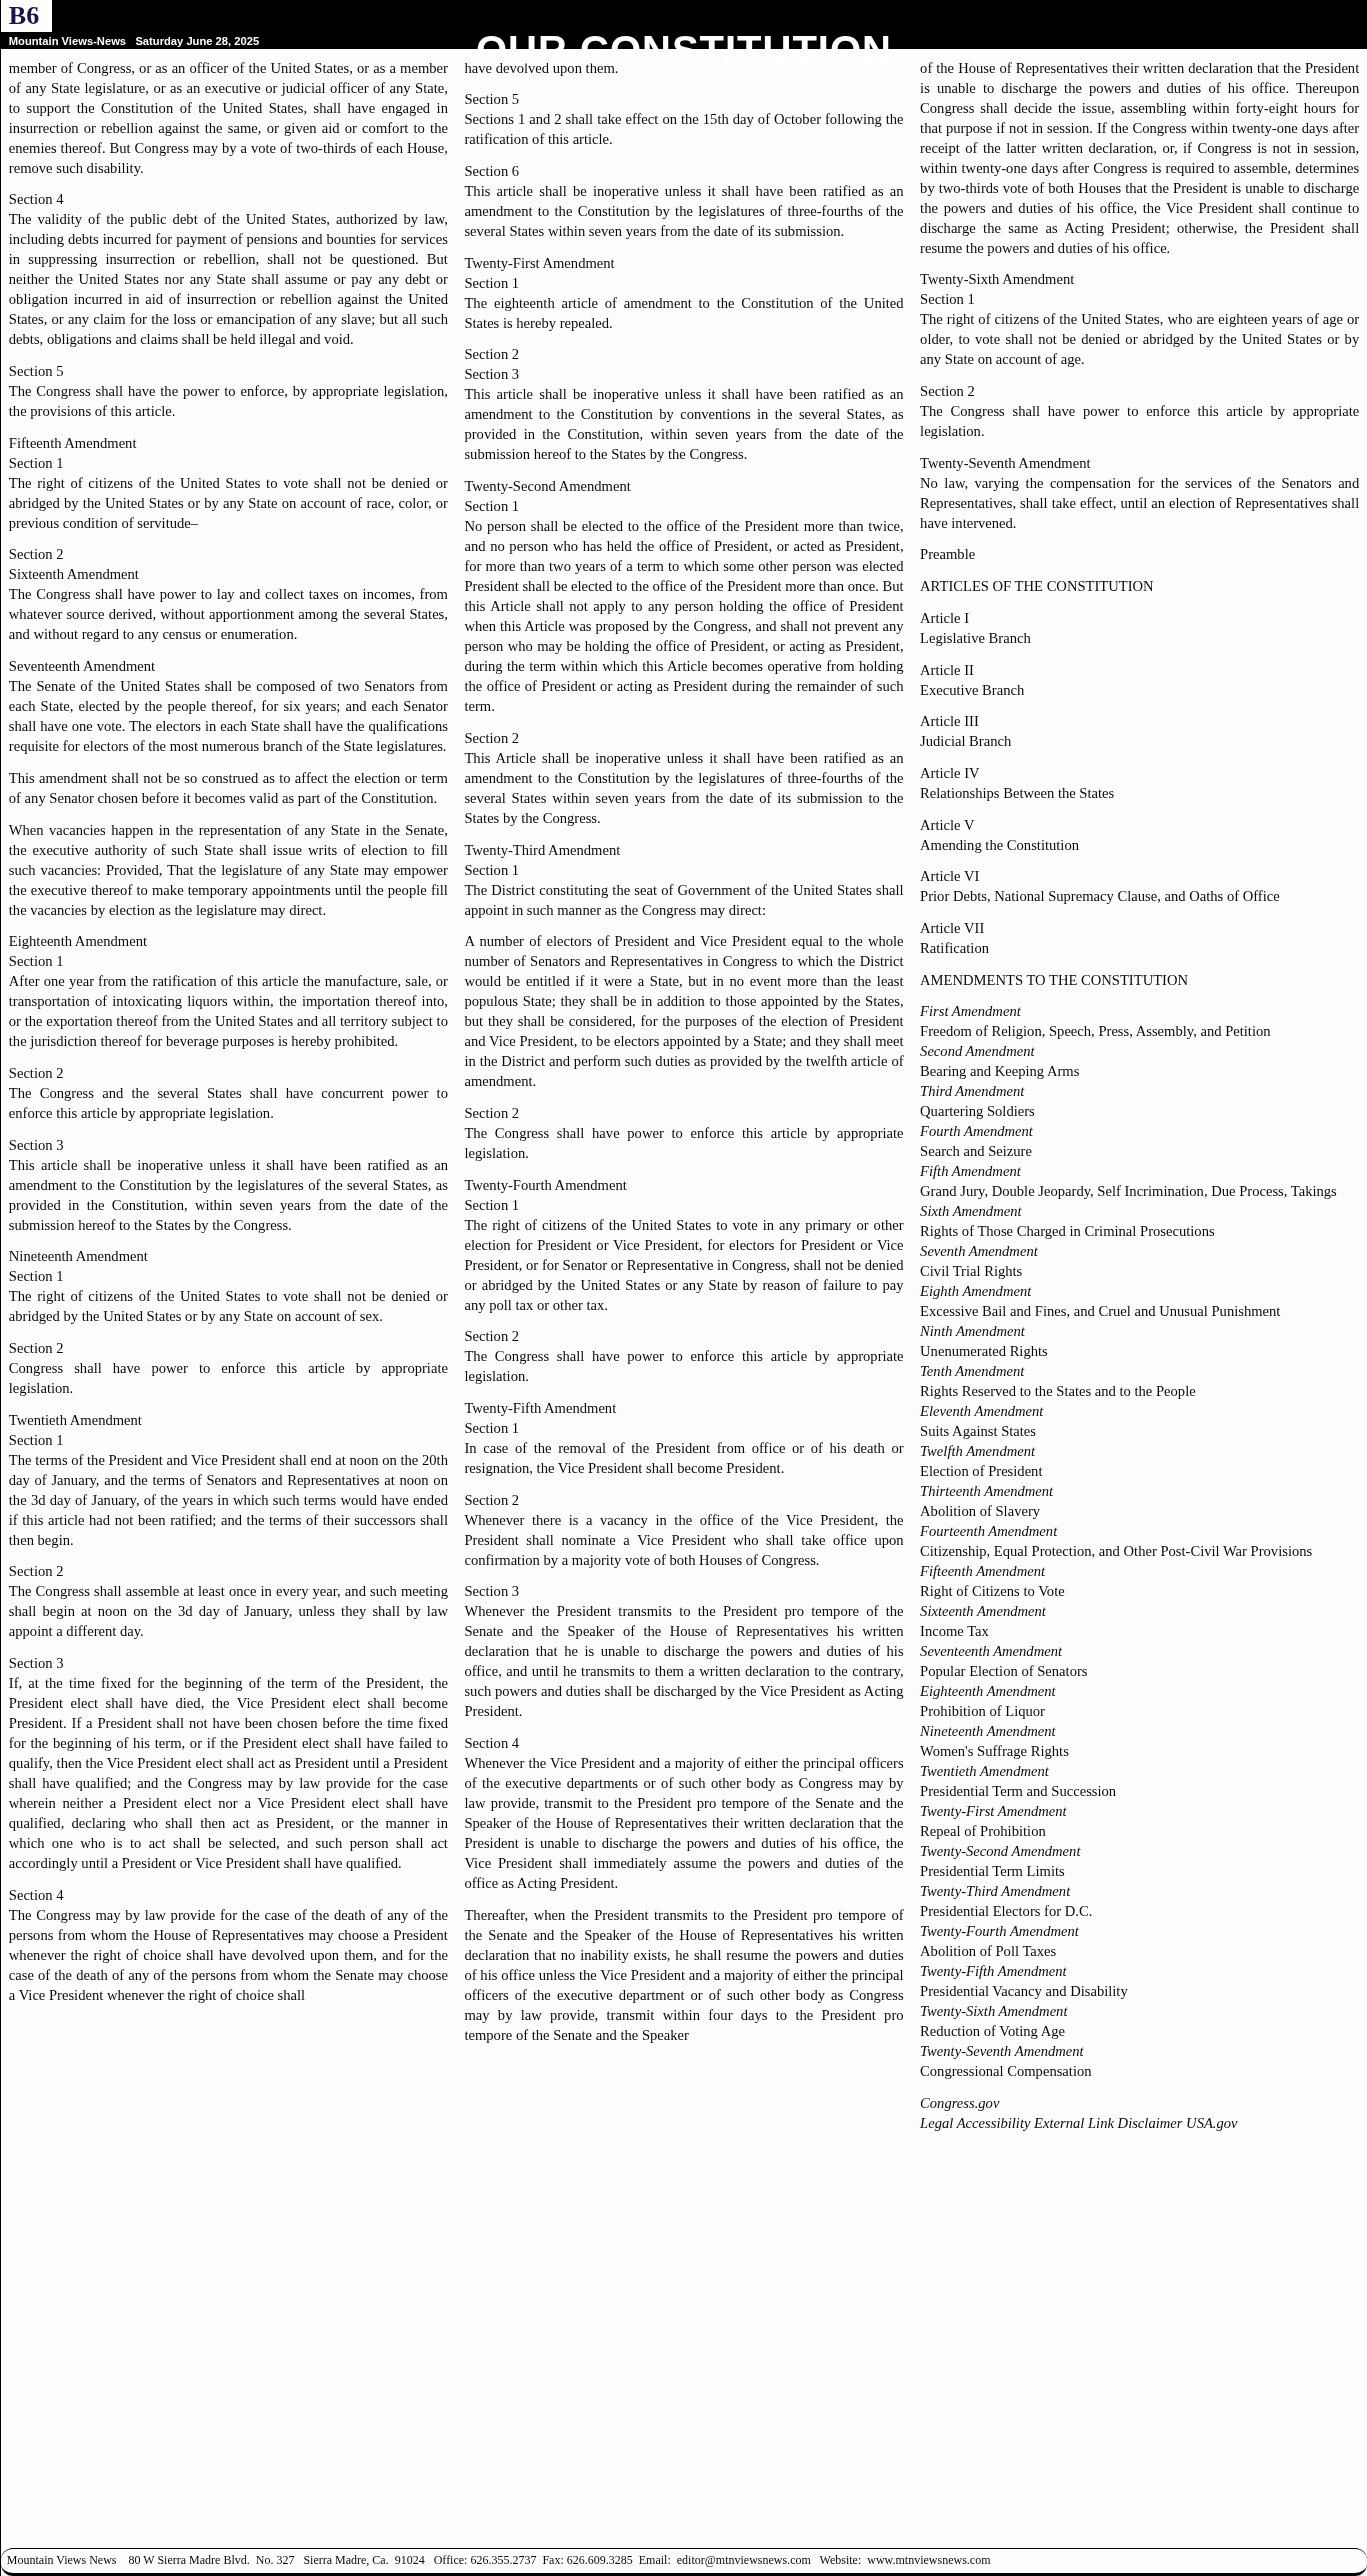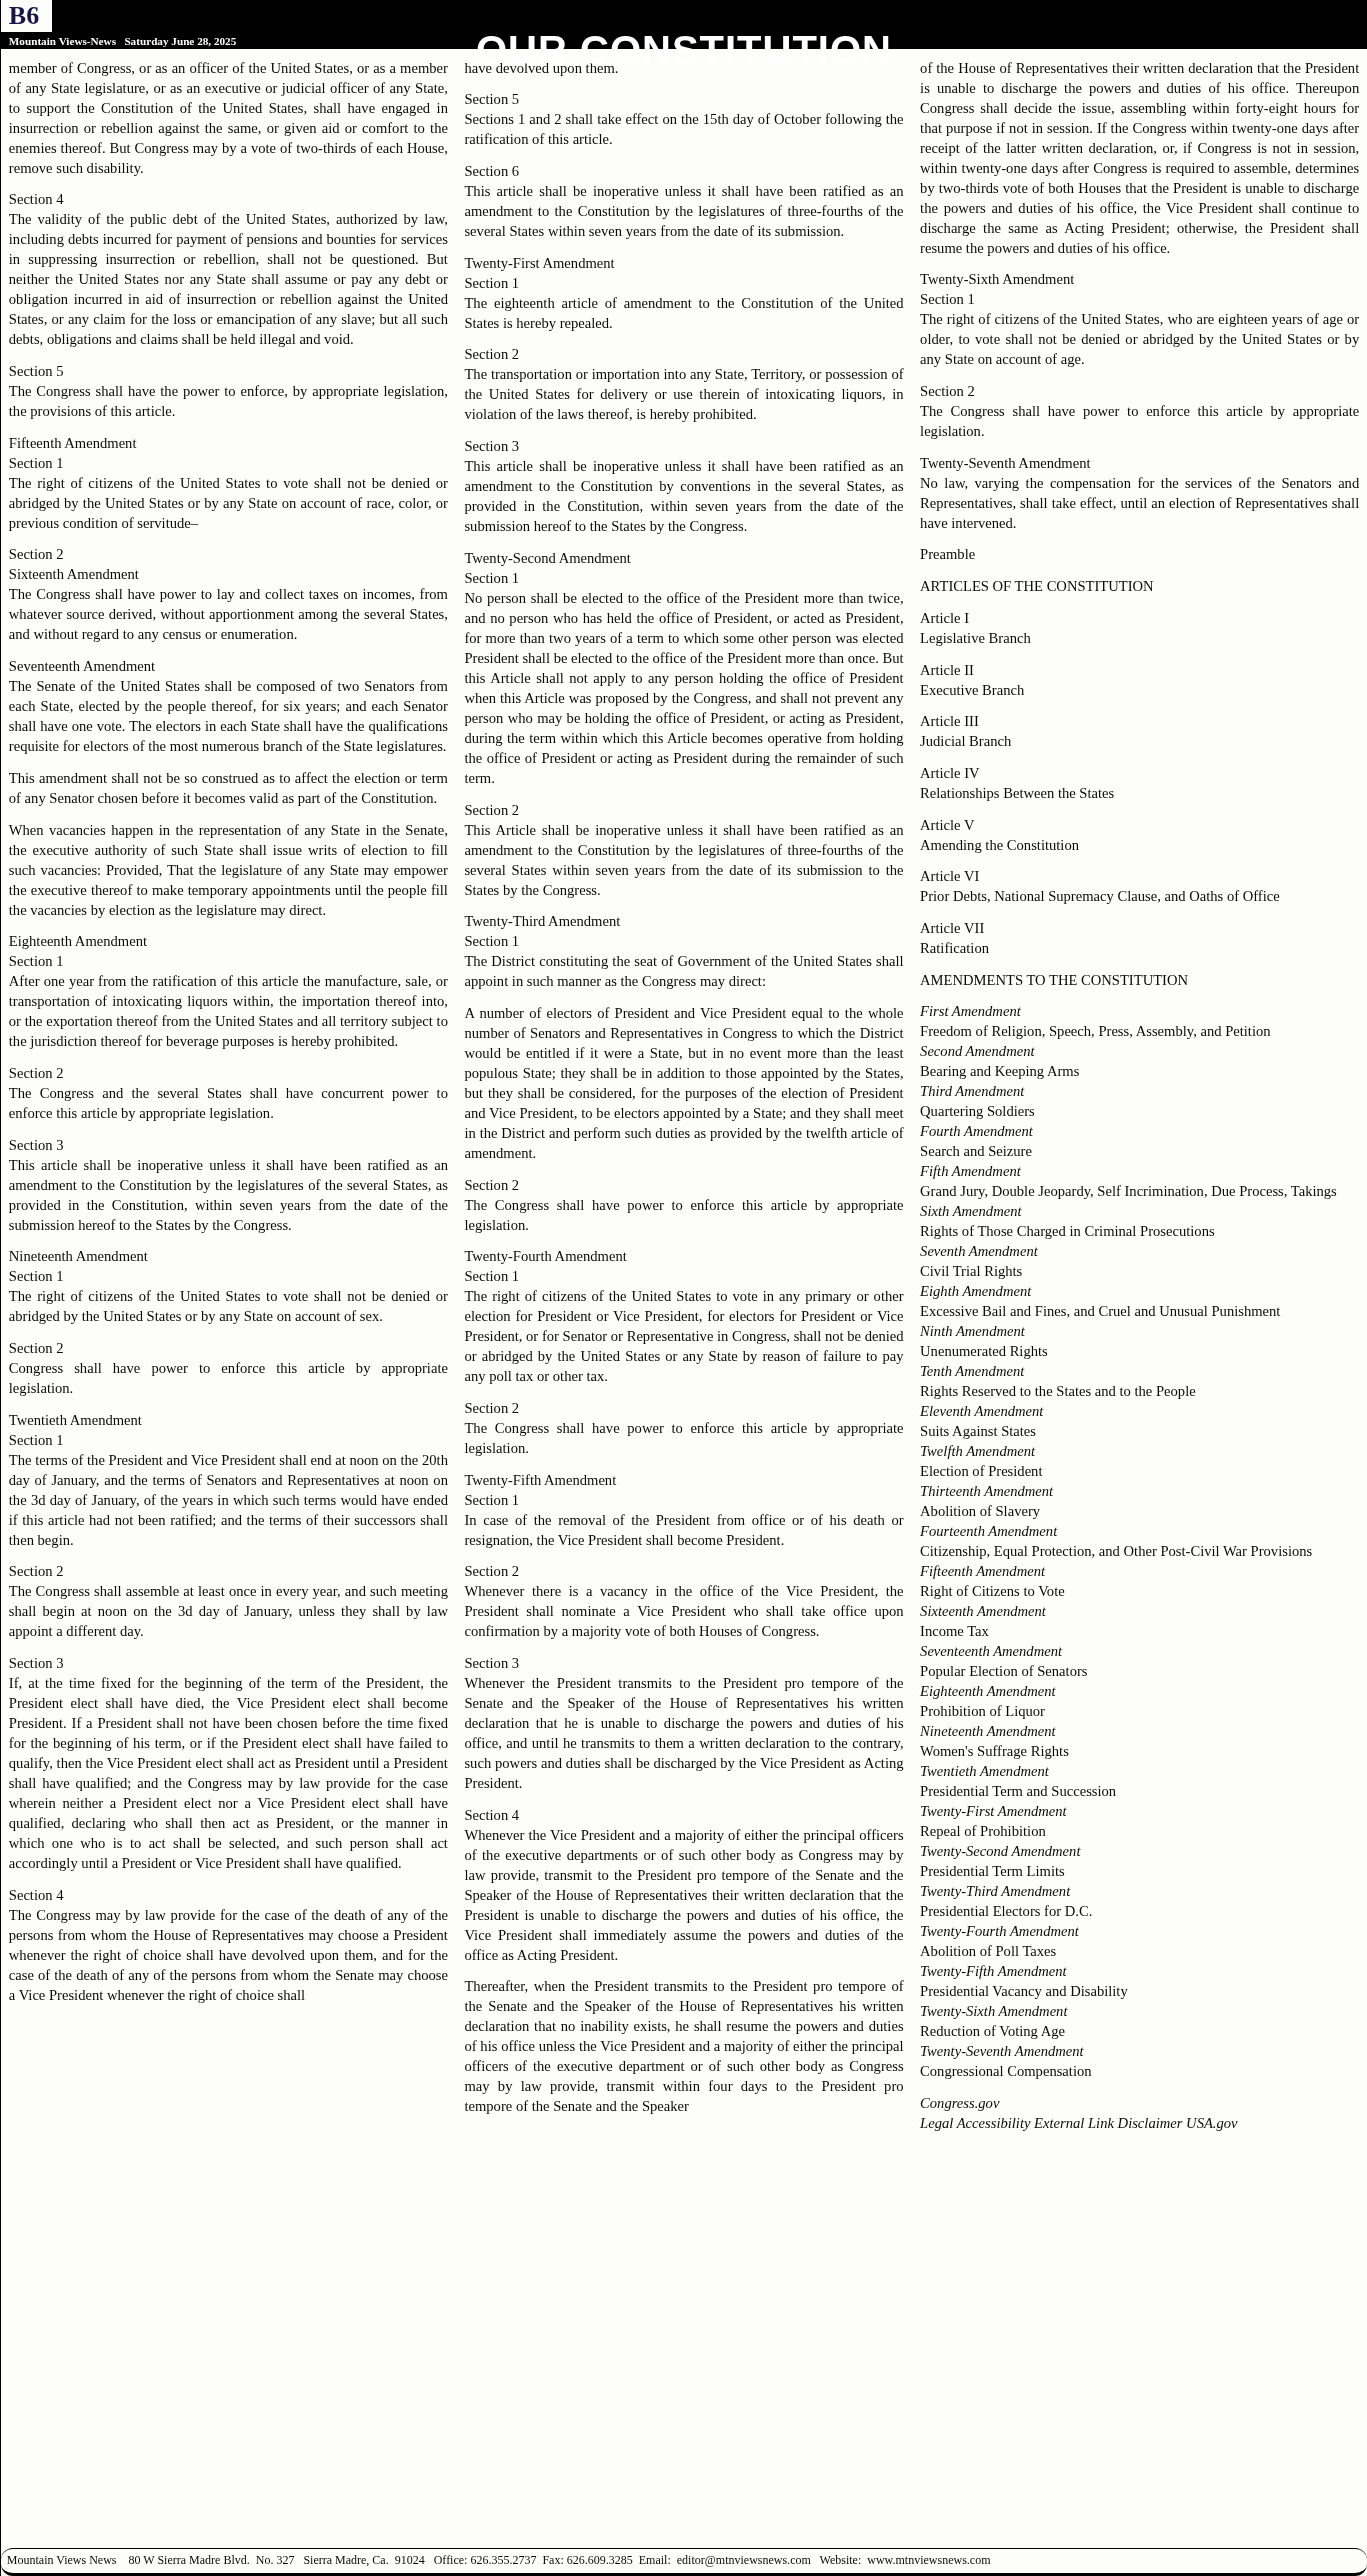--- a/index.html
+++ b/index.html
@@ -45,21 +45,21 @@
     font-weight: bold;
     font-size: 40px;
     line-height: 49px;
     letter-spacing: 1px;
     white-space: pre;
     margin-top: 26px;
   }
   .masthead-line {
     position: absolute;
     left: 7.8px; bottom: 1.9px;
-    font-family: Liberation Serif, serif;
+    font-family: Liberation Sans, sans-serif;
     font-weight: bold;
     font-size: 11.2px;
     white-space: pre;
   }
   
   .body-area {
     flex: 1 1 auto;
     display: flex;
     gap: 16.5px;
     padding: 8.7px 7.8px 0 7.8px;
@@ -142,21 +142,20 @@
       <div class="col">
         <p class="b-p">have devolved upon them.</p>
         <p class="b-l">Section 5</p>
         <p class="b-p">Sections 1 and 2 shall take effect on the 15th day of October following the ratification of this article.</p>
         <p class="b-l">Section 6</p>
         <p class="b-p">This article shall be inoperative unless it shall have been ratified as an amendment to the Constitution by the legislatures of three-fourths of the several States within seven years from the date of its submission.</p>
         <p class="b-l">Twenty-First Amendment</p>
         <p class="b-l">Section 1</p>
         <p class="b-p">The eighteenth article of amendment to the Constitution of the United States is hereby repealed.</p>
         <p class="b-l">Section 2</p>
-        <p class="b-p">The transportation or importation into any State, Territory, or possession of the United States for delivery or use therein of intoxicating liquors, in violation of the laws thereof, is hereby prohibited.</p>
         <p class="b-l">Section 3</p>
         <p class="b-p">This article shall be inoperative unless it shall have been ratified as an amendment to the Constitution by conventions in the several States, as provided in the Constitution, within seven years from the date of the submission hereof to the States by the Congress.</p>
         <p class="b-l">Twenty-Second Amendment</p>
         <p class="b-l">Section 1</p>
         <p class="b-p">No person shall be elected to the office of the President more than twice, and no person who has held the office of President, or acted as President, for more than two years of a term to which some other person was elected President shall be elected to the office of the President more than once. But this Article shall not apply to any person holding the office of President when this Article was proposed by the Congress, and shall not prevent any person who may be holding the office of President, or acting as President, during the term within which this Article becomes operative from holding the office of President or acting as President during the remainder of such term.</p>
         <p class="b-l">Section 2</p>
         <p class="b-p">This Article shall be inoperative unless it shall have been ratified as an amendment to the Constitution by the legislatures of three-fourths of the several States within seven years from the date of its submission to the States by the Congress.</p>
         <p class="b-l">Twenty-Third Amendment</p>
         <p class="b-l">Section 1</p>
         <p class="b-p">The District constituting the seat of Government of the United States shall appoint in such manner as the Congress may direct:</p>

